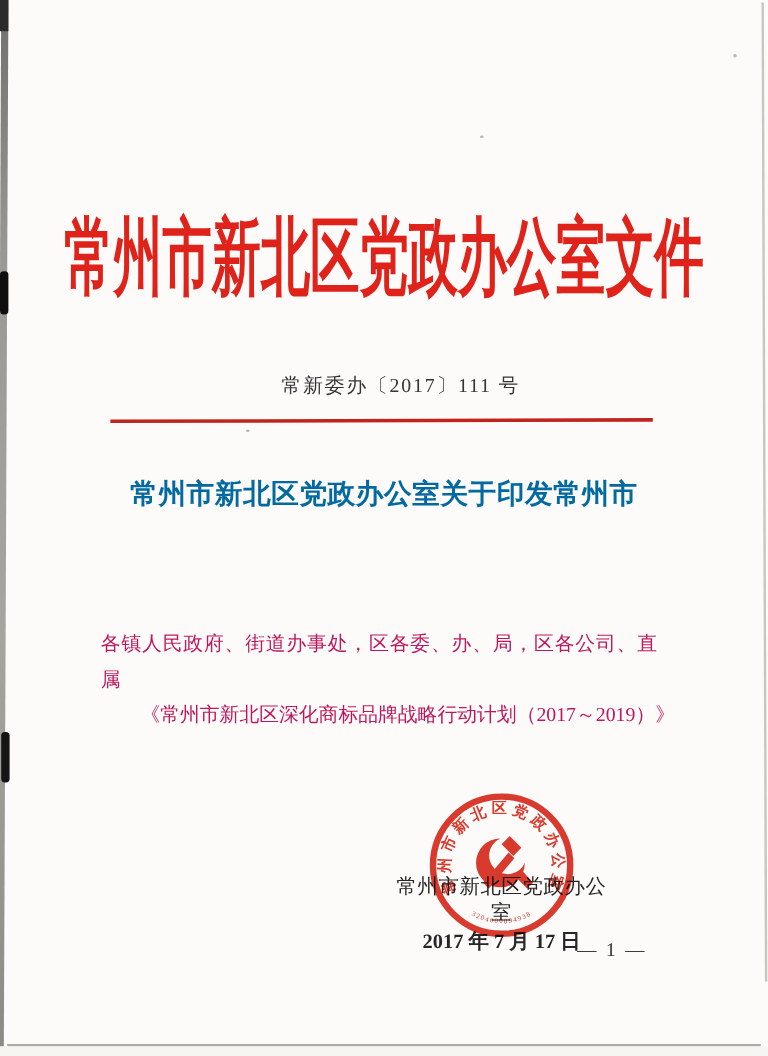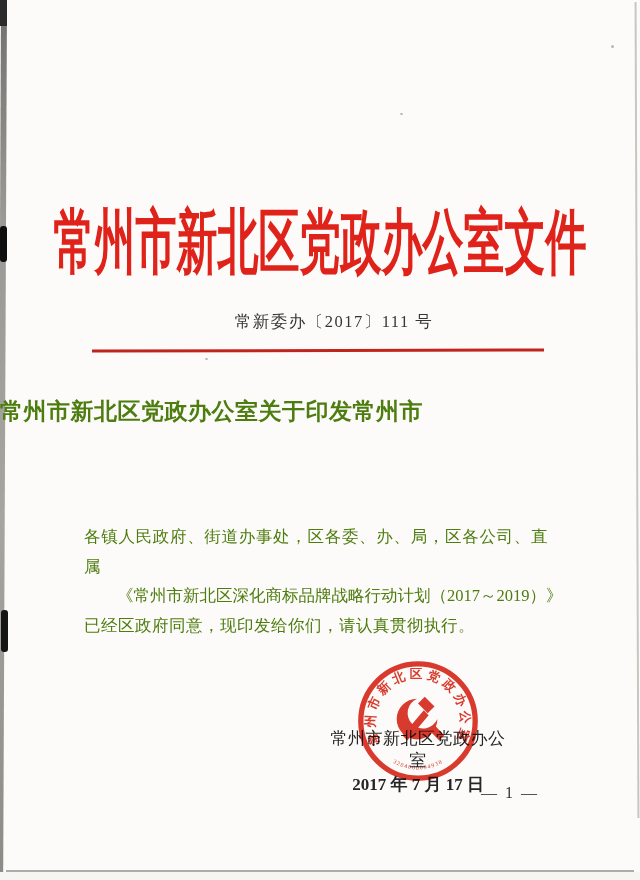--- a/index.html
+++ b/index.html
@@ -20,45 +20,45 @@
   .edge-wedge { position:absolute; left:0; top:0; width:7px; height:26px; background:#2b2b2b; }
   .edge-blob1 { position:absolute; left:0; top:226px; width:7px; height:36px; background:#0f0f0f; border-radius:3px; }
   .edge-blob2 { position:absolute; left:1px; top:610px; width:7px; height:42px; background:#151515; border-radius:3px; }
   .edge-right { position:absolute; left:636px; top:2px; width:2px; height:816px; background:#c8c6c1; transform:rotate(-0.2deg); }
   .edge-bottom { position:absolute; left:6px; top:870px; width:628px; height:2px; background:#aeaca7; }
   .below-paper { position:absolute; left:0; top:872px; width:640px; height:8px; background:#f6f5f2; }
 
   
   .red-head {
     position:absolute; left:0; top:188px; width:100%; height:82px;
-    display:flex; align-items:flex-end; justify-content:center;
+    display:flex; align-items:flex-start; justify-content:center;
   }
   .red-head span {
     display:inline-block; font-size:41px; font-weight:700; color:#e0231a;
     white-space:nowrap; transform:scaleY(1.72); letter-spacing:0;
   }
   .doc-no {
     position:absolute; left:0; top:311px; width:100%; text-align:center;
     font-size:16.5px; color:#353535; letter-spacing:1.5px; transform:translateX(14px);
   }
   .red-rule {
     position:absolute; left:92px; top:349px; width:452px; height:3px;
     background:#c1241c; transform:rotate(-0.15deg);
   }
 
   
   .notice-title {
-    position:absolute; left:0; top:394px; width:100%; text-align:left;
-    font-size:23px; font-weight:700; color:#4d7c0f; line-height:36px; letter-spacing:0.5px;
+    position:absolute; left:0; top:394px; width:100%; text-align:center;
+    font-size:23px; font-weight:700; color:#0369a1; line-height:36px; letter-spacing:0.5px;
   }
 
   
   .body-text {
     position:absolute; left:84px; top:522px; width:464px;
-    font-size:16.5px; color:#4d7c0f; line-height:29.5px; letter-spacing:0.5px;
+    font-size:16.5px; color:#be185d; line-height:29.5px; letter-spacing:0.5px;
   }
   .bl { white-space:nowrap; }
   .bl.just { white-space:normal; text-align:justify; text-align-last:justify; }
   .bl.indent { text-indent:33px; letter-spacing:0; }
 
   
   .sig-block {
     position:absolute; left:324px; top:728px; width:188px; text-align:center;
     color:#262626;
   }
@@ -108,21 +108,20 @@
 
   <div class="red-rule"></div>
 
   <div class="notice-title">
     <div>常州市新北区党政办公室关于印发常州市</div>
   </div>
 
   <div class="body-text">
     <div class="bl just">各镇人民政府、街道办事处，区各委、办、局，区各公司、直属</div>
     <div class="bl indent">《常州市新北区深化商标品牌战略行动计划（2017～2019）》</div>
-    <div class="bl">已经区政府同意，现印发给你们，请认真贯彻执行。</div>
   </div>
 
   <div class="sig-block">
     <div class="sig">常州市新北区党政办公室</div>
     <div class="date">2017 年 7 月 17 日</div>
   </div>
 
   <div class="pageno">— 1 —</div>
 
   <svg class="seal" viewBox="0 0 130 130" xmlns="http://www.w3.org/2000/svg" xmlns:xlink="http://www.w3.org/1999/xlink">

